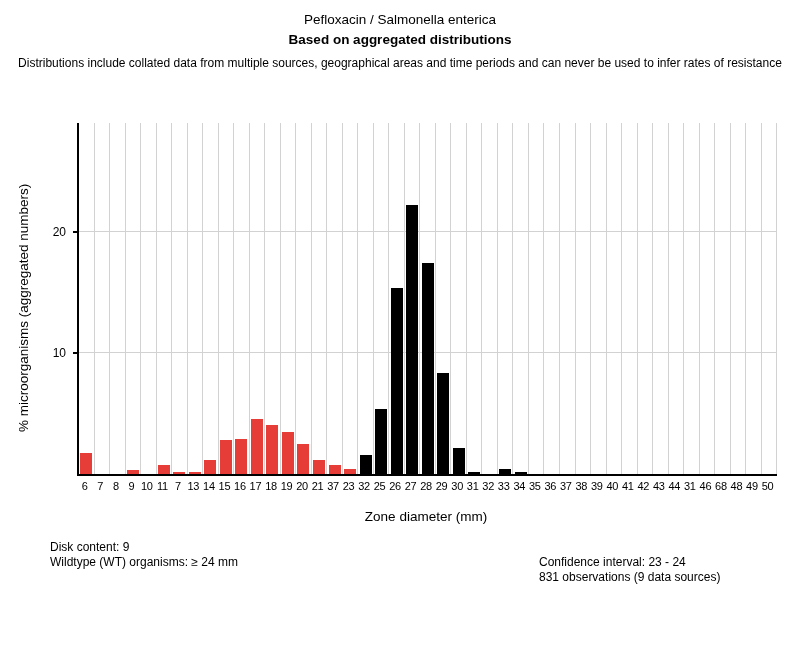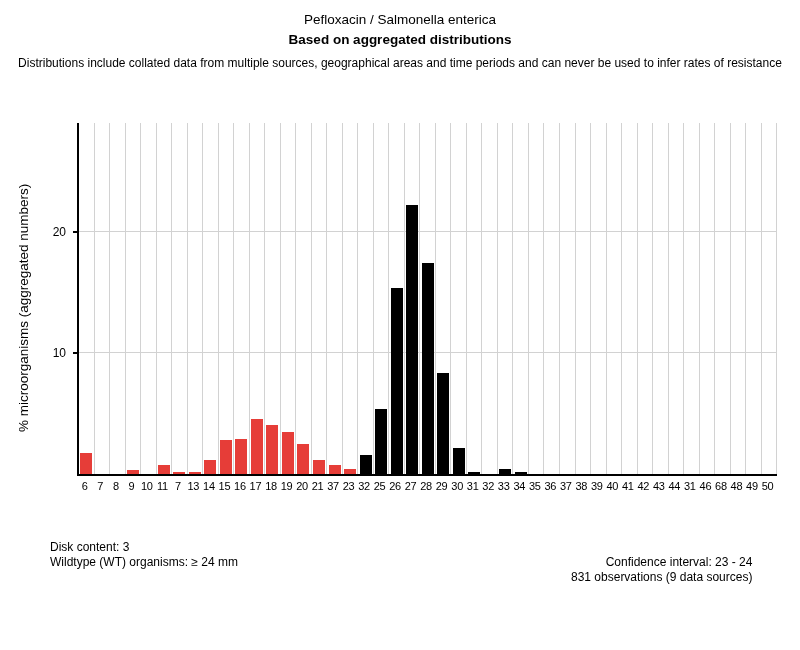--- a/index.html
+++ b/index.html
@@ -36,21 +36,21 @@
     position:absolute;left:77px;top:479px;width:698px;display:flex;
     font-size:11px;line-height:14px;
   }
   .xtick{flex:1 1 0;text-align:center;letter-spacing:-0.3px;}
   .xlabel{
     position:absolute;left:77px;top:509px;width:698px;text-align:center;
     font-size:13.5px;
   }
   
   .footer-left{position:absolute;left:50px;top:540px;font-size:12px;line-height:15px;}
-  .footer-right{position:absolute;left:571px;top:555px;font-size:12px;line-height:15px;text-align:right;}
+  .footer-right{position:absolute;left:539px;top:555px;font-size:12px;line-height:15px;}
 </style>
 </head>
 <body>
 
 <div class="page">
 
   <div class="header">
     <div class="title-line">Pefloxacin / Salmonella enterica</div>
     <div class="title-line title-bold">Based on aggregated distributions</div>
     <div class="disclaimer">Distributions include collated data from multiple sources, geographical areas and time periods and can never be used to infer rates of resistance</div>
@@ -203,23 +203,24 @@
       <div class="xtick">43</div>
       <div class="xtick">44</div>
       <div class="xtick">31</div>
       <div class="xtick">46</div>
       <div class="xtick">68</div>
       <div class="xtick">48</div>
       <div class="xtick">49</div>
       <div class="xtick">50</div>
     </div>
 
+  <div class="xlabel">Zone diameter (mm)</div>
 
   <div class="footer-left">
-    <div>Disk content: 3</div>
+    <div>Disk content: 9</div>
     <div>Wildtype (WT) organisms: ≥ 24 mm</div>
   </div>
 
   <div class="footer-right">
     <div>Confidence interval: 23 - 24</div>
     <div>831 observations (9 data sources)</div>
   </div>
 
 <div class="ytick-label" style="top: 346px;">10</div>
     <div class="ytick-label" style="top: 225px;">20</div>

